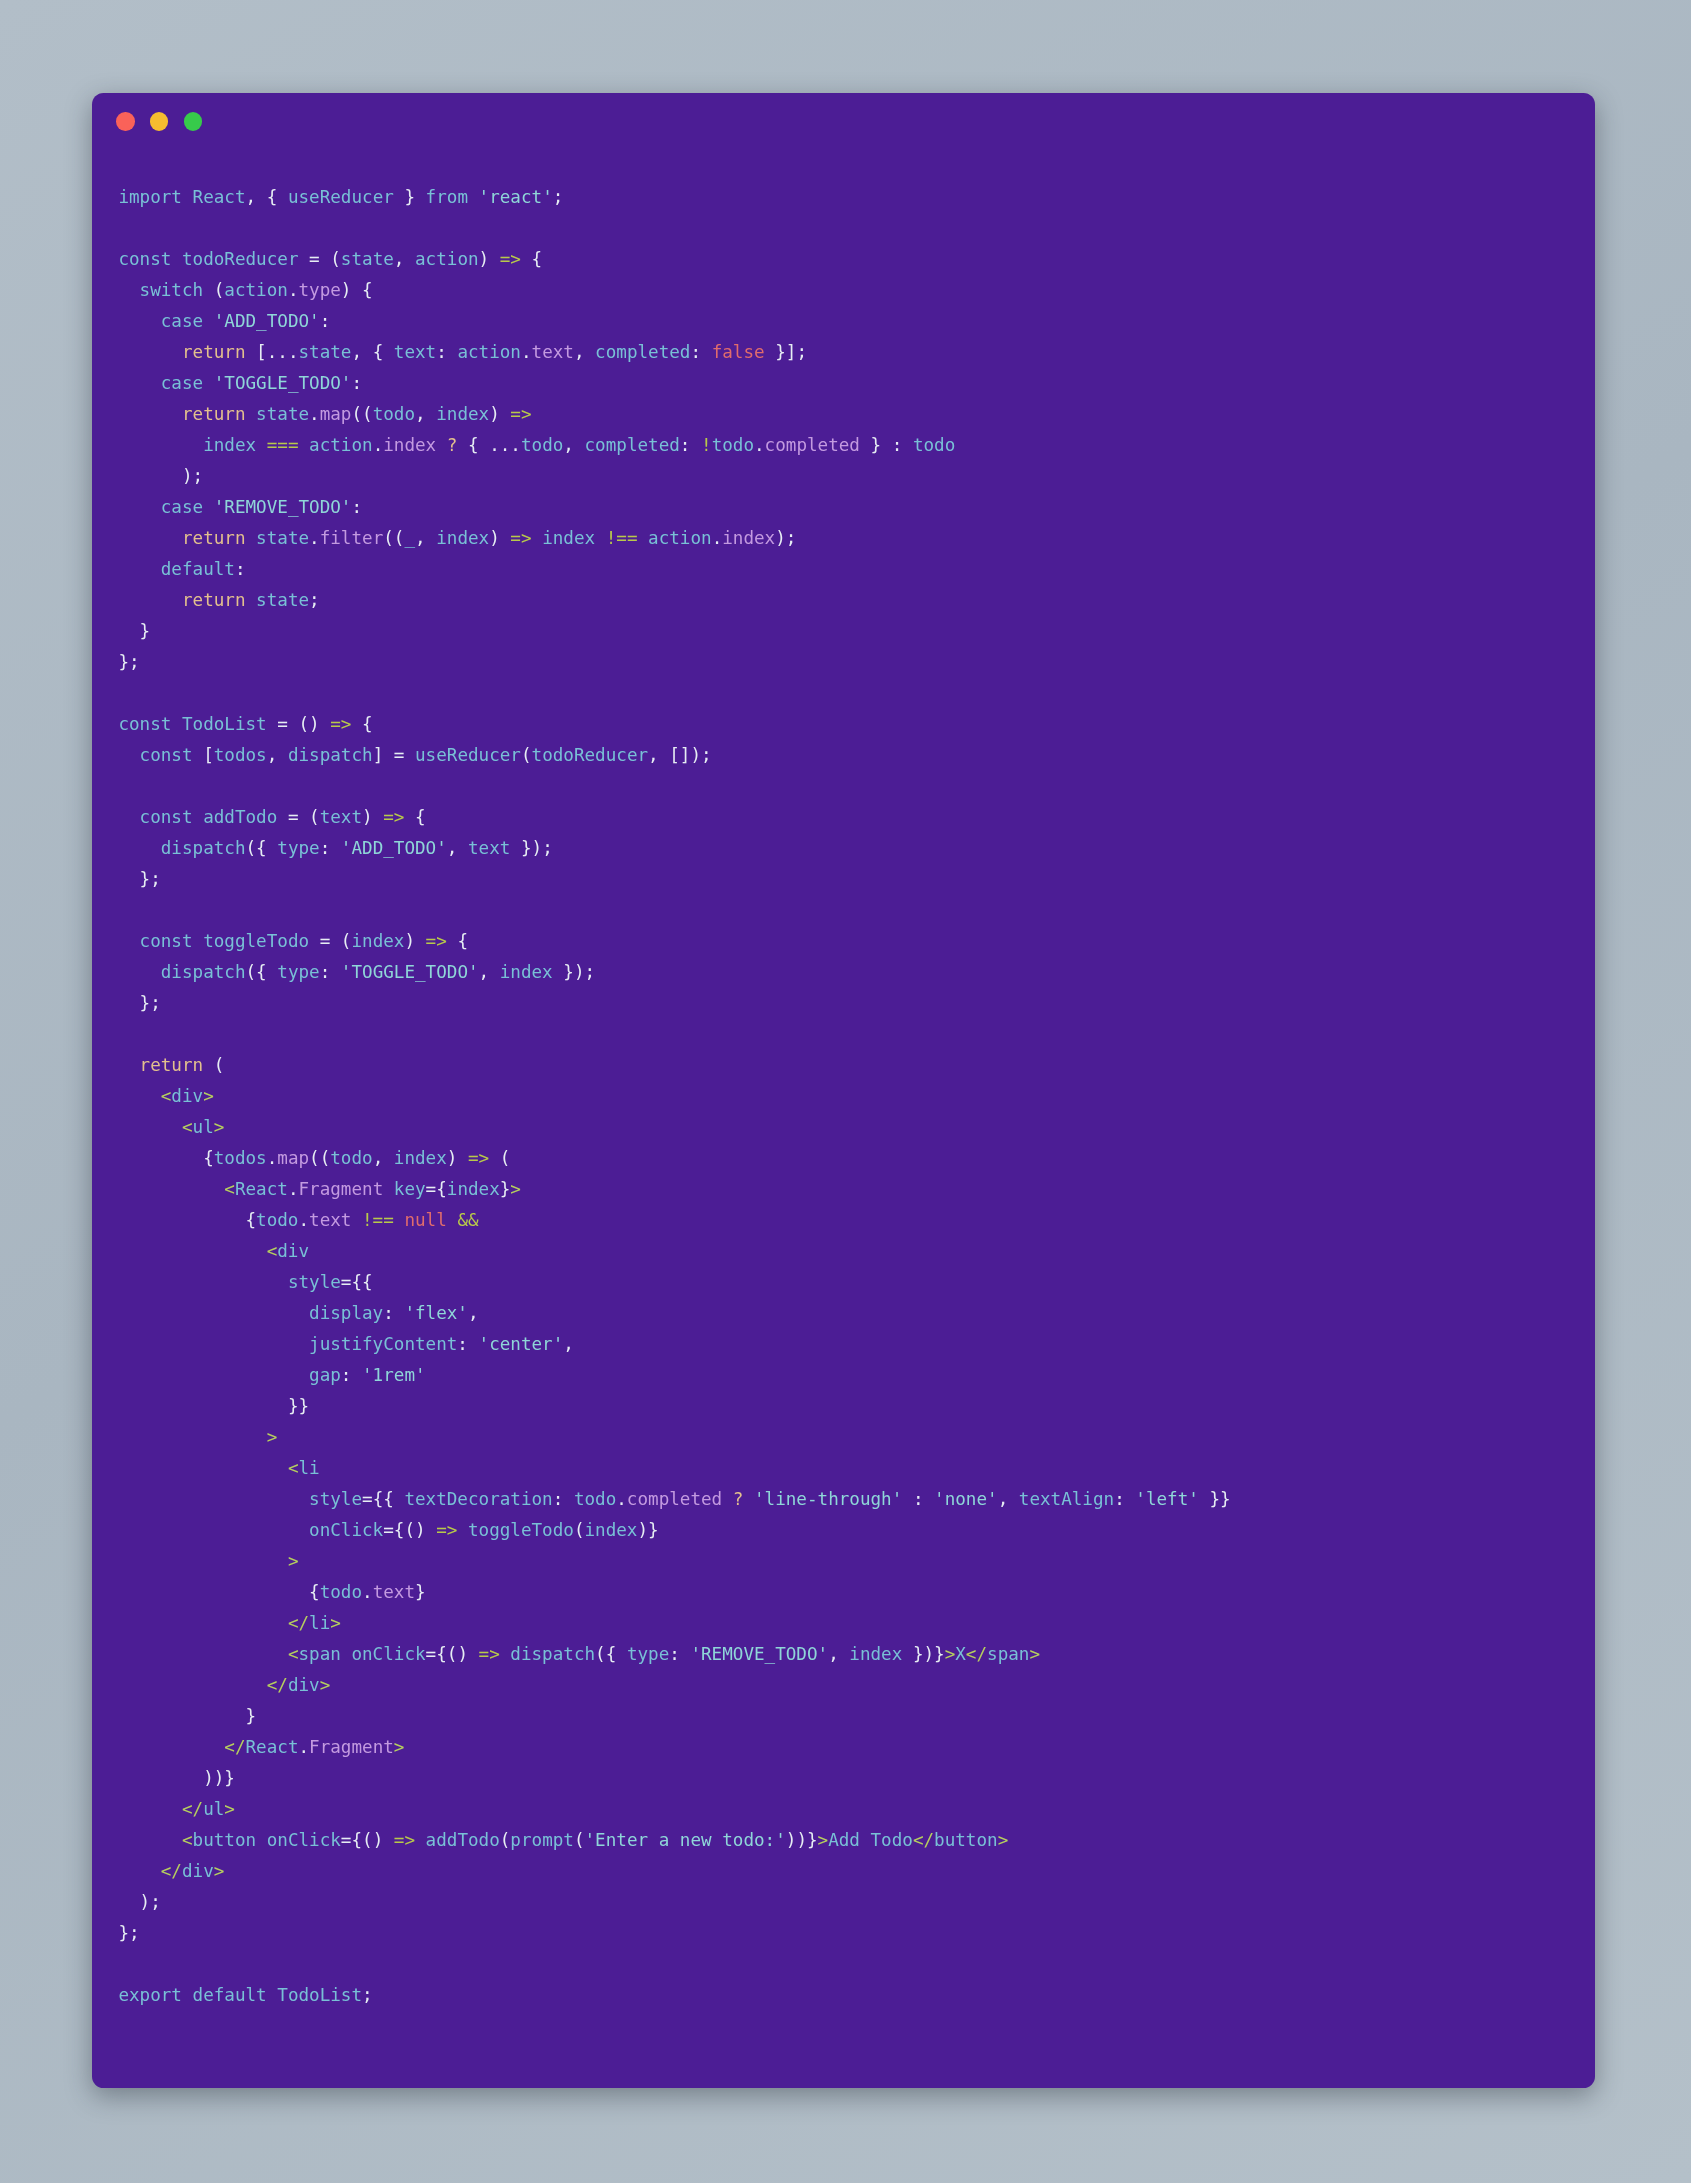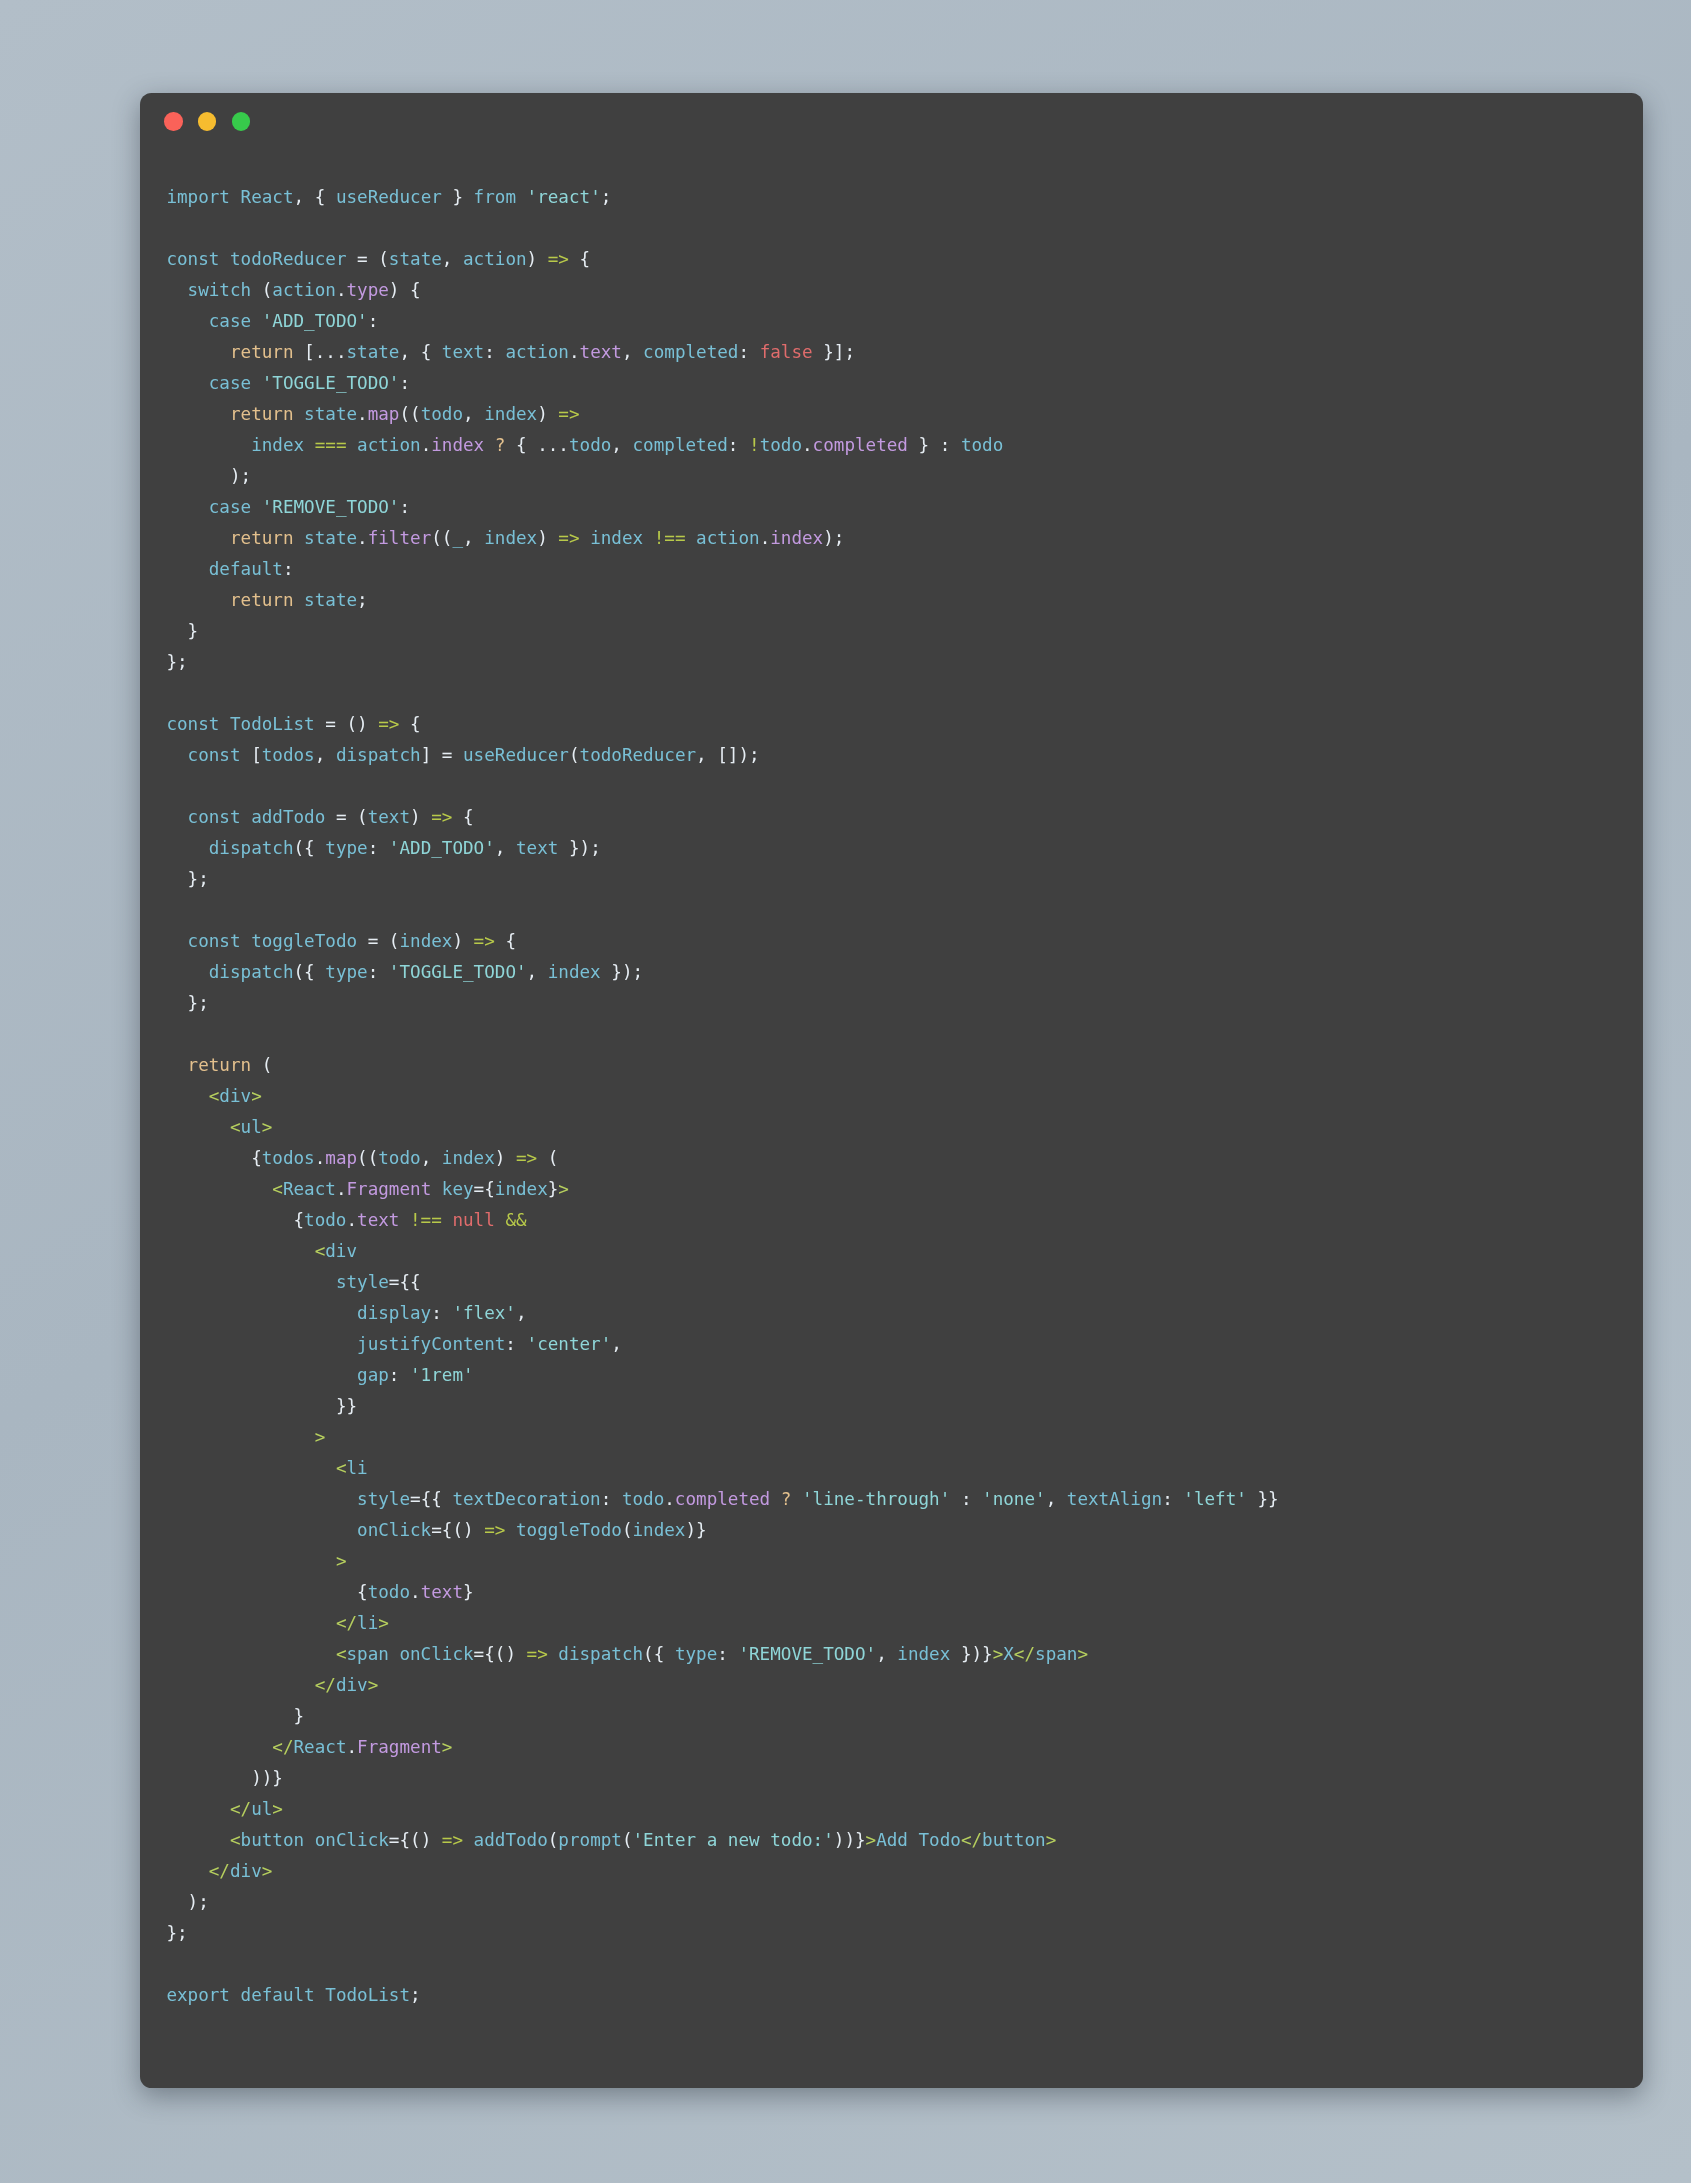--- a/index.html
+++ b/index.html
@@ -20,25 +20,24 @@
     width: 1692px;
     height: 2183px;
     box-sizing: border-box;
   }
   .code-window {
     position: absolute;
     left: 92px;
     top: 93px;
     width: 1503px;
     height: 1995px;
-    background: #404040;
+    background: #4c1d95;
     border-radius: 11.5px;
     box-shadow: 0 8px 26.4px rgba(28, 36, 46, 0.40);
     overflow: hidden;
-    margin-left: 48px;
   }
   .titlebar {
     position: absolute;
     left: 0; top: 0;
     width: 100%;
     height: 57px;
     display: flex;
     align-items: center;
     padding-left: 24px;
     box-sizing: border-box;

